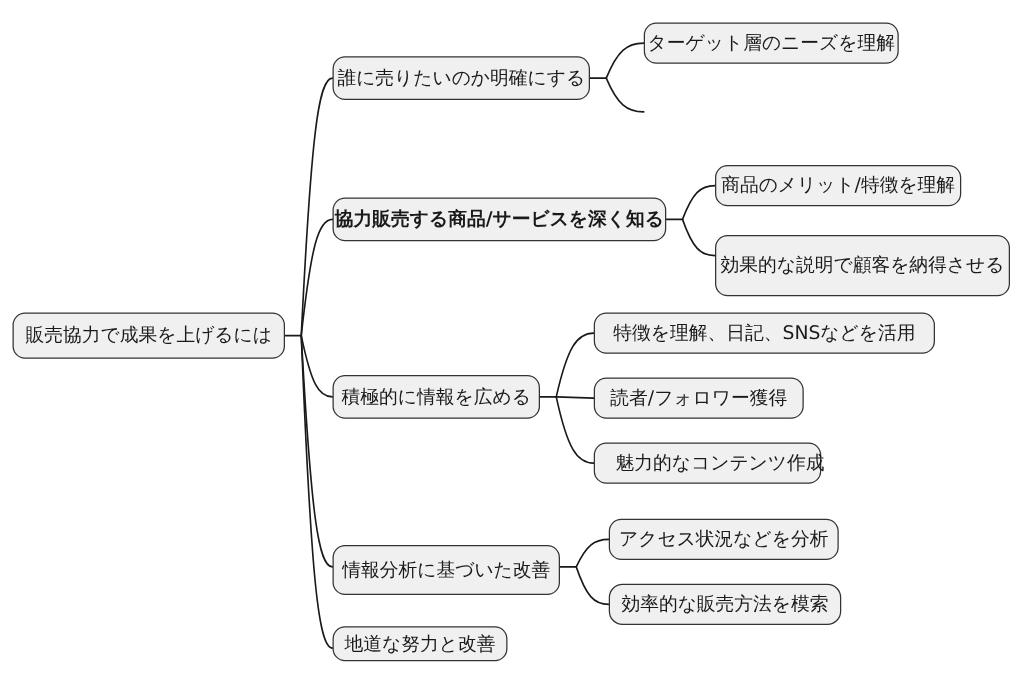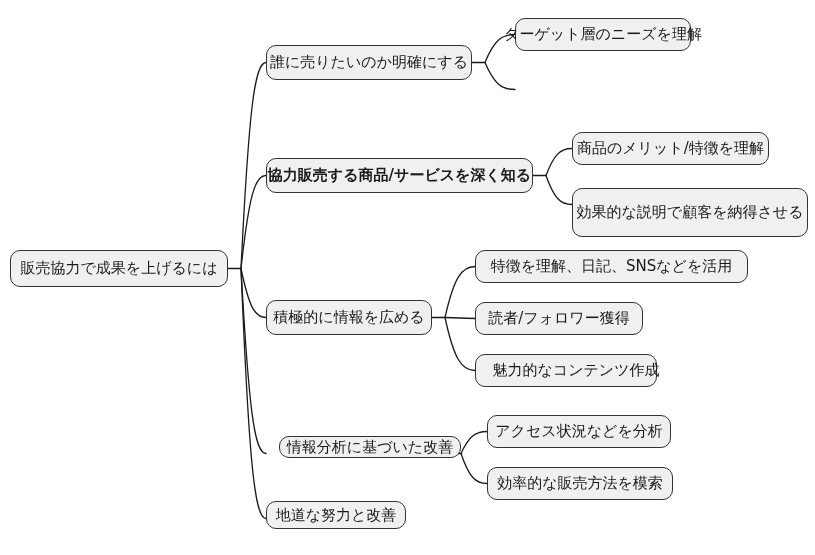--- a/index.html
+++ b/index.html
@@ -65,24 +65,24 @@
       <path d="M445,317.5 C454,358.84000000000003 461.5,370.5 475,370.5" class="edge"></path>
       <path d="M448,453.5 L461,453.5" class="edge"></path>
       <path d="M461,453.5 C469,436.34 475.3,431.5 487,431.5" class="edge"></path>
       <path d="M461,453.5 C469,476.9 475.3,483.5 487,483.5" class="edge"></path>
     </svg>
   <div class="node-layer">
       <div class="node" style="left: 266px; top: 45px; width: 206px; height: 35px;">誰に売りたいのか明確にする</div>
       <div class="node" style="left: 10px; top: 250px; width: 218px; height: 37px;">販売協力で成果を上げるには</div>
       <div class="node" style="left: 266px; top: 158px; width: 267px; height: 35px; font-weight: bold;">協力販売する商品/サービスを深く知る</div>
       <div class="node" style="left: 266px; top: 300px; width: 166px; height: 35px;">積極的に情報を広める</div>
-      <div class="node" style="left: 279px; top: 436px; width: 182px; height: 22px;">情報分析に基づいた改善</div>
+      <div class="node" style="left: 266px; top: 436px; width: 182px; height: 40px;">情報分析に基づいた改善</div>
       <div class="node" style="left: 266px; top: 501px; width: 140px; height: 28px;">地道な努力と改善</div>
-      <div class="node" style="left: 515px; top: 18px; width: 176px; height: 33px;">ターゲット層のニーズを理解</div>
+      <div class="node" style="left: 515px; top: 18px; width: 204px; height: 33px;">ターゲット層のニーズを理解</div>
       <div class="node" style="left: 572px; top: 132px; width: 197px; height: 33px;">商品のメリット/特徴を理解</div>
       <div class="node" style="left: 572px; top: 188px; width: 236px; height: 49px;">効果的な説明で顧客を納得させる</div>
       <div class="node" style="left: 475px; top: 250px; width: 273px; height: 33px;">特徴を理解、日記、SNSなどを活用</div>
       <div class="node" style="left: 475px; top: 302px; width: 168px; height: 33px;">読者/フォロワー獲得</div>
       <div class="node" style="left: 475px; top: 354px; width: 182px; height: 33px; padding-left: 20px;">魅力的なコンテンツ作成</div>
       <div class="node" style="left: 487px; top: 415px; width: 184px; height: 33px;">アクセス状況などを分析</div>
-      <div class="node" style="left: 487px; top: 467px; width: 186px; height: 33px;">効率的な販売方法を模索</div>
+      <div class="node" style="left: 487px; top: 467px; width: 186px; height: 33px; border-radius: 11px;">効率的な販売方法を模索</div>
     </div>
 </div>
 
 </body></html>

